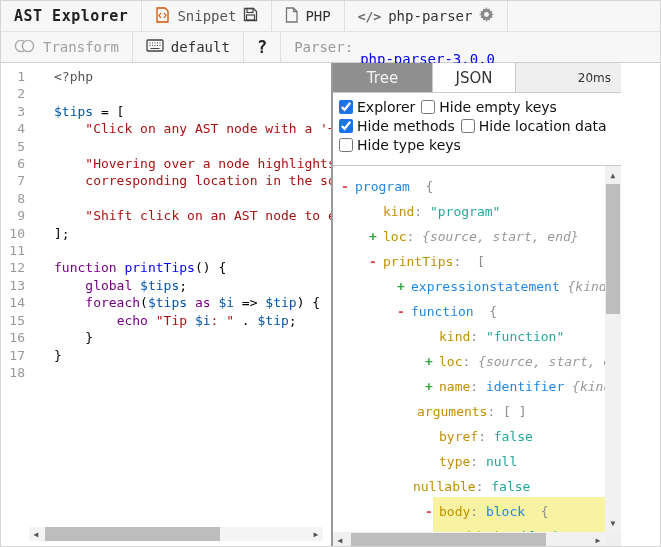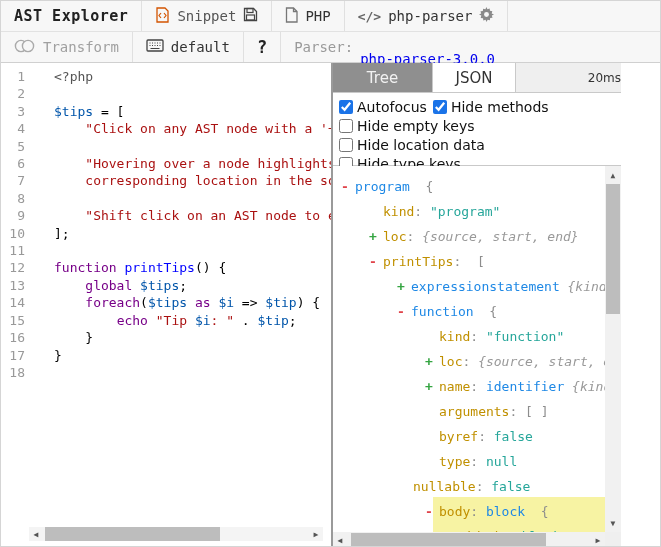--- a/index.html
+++ b/index.html
@@ -40,21 +40,21 @@
   .tok-plain { color:#000; }
   
   .right { position:absolute; left:330px; top:62px; width:290px; height:485px;
            border-left:2px solid #9a9a9a; background:#fff; }
   .tabbar { position:absolute; left:0; top:0; right:0; height:30px; background:#efefef;
             border-bottom:1px solid #c9c9c9; display:flex; font-family:"DejaVu Sans","Liberation Sans",sans-serif; }
   .tab { width:100px; display:flex; align-items:center; justify-content:center; font-size:15px;
          color:#333; background:#fff; border-right:1px solid #c9c9c9; cursor:pointer; }
   .tab.active { background:var(--tab-active-bg); color:#f2f2f2; }
   .tab.json { width:83px; }
-  .time { margin-left:auto; display:flex; align-items:center; font-size:12px; color:#333; }
+  .time { margin-left:auto; display:flex; align-items:center; padding-right:10px; font-size:12px; color:#333; }
   .options { position:absolute; left:0; top:30px; right:0; height:73px; background:#fff;
              border-bottom:1px solid #c9c9c9; padding:5px 6px;
              font-family:"DejaVu Sans","Liberation Sans",sans-serif; font-size:14px; color:#111; }
   .opt { display:inline-flex; align-items:center; gap:4px; margin:1px 6px 1px 0; white-space:nowrap; }
   .opt input { width:14px; height:14px; accent-color:var(--accent-checkbox); }
   
   .tree { position:absolute; left:0; top:103px; right:0; bottom:0; background:#fff; }
   .rows { position:absolute; left:0; top:0; right:16px; bottom:16px; overflow:hidden; padding-top:8px;
           font-size:13px; }
   .hl-rect { position:absolute; left:100px; right:0; top:331px; height:60px; background:var(--highlight); }
@@ -194,47 +194,47 @@
   </div>
 
   <div class="right">
     <div class="tabbar">
       <div class="tab active">Tree</div>
       <div class="tab json">JSON</div>
       <div class="time">20ms</div>
     </div>
     <div class="options"><label class="opt">
           <input type="checkbox" checked="" style="">
-          <span>Autofocus</span>
+          <span>Explorer</span>
+        </label><label class="opt">
+          <input type="checkbox" style="">
+          <span>Hide empty keys</span>
         </label><label class="opt">
           <input type="checkbox" checked="" style="">
           <span>Hide methods</span>
-        </label><label class="opt">
-          <input type="checkbox" style="">
-          <span>Hide empty keys</span>
         </label><label class="opt">
           <input type="checkbox" style="">
           <span>Hide location data</span>
         </label><label class="opt">
           <input type="checkbox" style="">
           <span>Hide type keys</span>
         </label></div>
     <div class="tree">
       <div class="rows">
         <div class="hl-rect"></div>
       <div class="trow" style="padding-left: 22px;"><span class="tgl minus" style="left: 8px;">-</span><span class="tk-node">program</span><span class="tk-punc">  {</span></div>
           <div class="trow" style="padding-left: 50px;"><span class="tk-key">kind</span><span class="tk-punc">: </span><span class="tk-str">"program"</span></div>
           <div class="trow" style="padding-left: 50px;"><span class="tgl plus" style="left: 36px;">+</span><span class="tk-key">loc</span><span class="tk-punc">: </span><span class="tk-prev">{source, start, end}</span></div>
           <div class="trow" style="padding-left: 50px;"><span class="tgl minus" style="left: 36px;">-</span><span class="tk-key">printTips</span><span class="tk-punc">:  [</span></div>
           <div class="trow" style="padding-left: 78px;"><span class="tgl plus" style="left: 64px;">+</span><span class="tk-node">expressionstatement</span><span class="tk-punc"> </span><span class="tk-prev">{kind, loc, expression}</span></div>
           <div class="trow" style="padding-left: 78px;"><span class="tgl minus" style="left: 64px;">-</span><span class="tk-node">function</span><span class="tk-punc">  {</span></div>
           <div class="trow" style="padding-left: 106px;"><span class="tk-key">kind</span><span class="tk-punc">: </span><span class="tk-str">"function"</span></div>
           <div class="trow" style="padding-left: 106px;"><span class="tgl plus" style="left: 92px;">+</span><span class="tk-key">loc</span><span class="tk-punc">: </span><span class="tk-prev">{source, start, end}</span></div>
           <div class="trow" style="padding-left: 106px;"><span class="tgl plus" style="left: 92px;">+</span><span class="tk-key">name</span><span class="tk-punc">: </span><span class="tk-node">identifier</span><span class="tk-punc"> </span><span class="tk-prev">{kind, loc, name}</span></div>
-          <div class="trow" style="padding-left: 106px;"><span class="tk-key">arguments</span><span class="tk-punc">: [ ]</span></div>
+          <div class="trow" style="padding-left: 84px;"><span class="tk-key">arguments</span><span class="tk-punc">: [ ]</span></div>
           <div class="trow" style="padding-left: 106px;"><span class="tk-key">byref</span><span class="tk-punc">: </span><span class="tk-atom">false</span></div>
           <div class="trow" style="padding-left: 106px;"><span class="tk-key">type</span><span class="tk-punc">: </span><span class="tk-atom">null</span></div>
           <div class="trow" style="padding-left: 80px;"><span class="tk-key">nullable</span><span class="tk-punc">: </span><span class="tk-atom">false</span></div>
           <div class="trow" style="padding-left: 106px;"><span class="tgl minus" style="left: 92px;">-</span><span class="tk-key">body</span><span class="tk-punc">: </span><span class="tk-node">block</span><span class="tk-punc">  {</span></div>
           <div class="trow" style="padding-left: 134px;"><span class="tk-key">kind</span><span class="tk-punc">: </span><span class="tk-str">"block"</span></div>
         </div>
       <div class="sb tree-vsb">
         <span class="arrow a-up">▲</span>
         <span class="thumb"></span>
         <span class="arrow a-down">▼</span>

